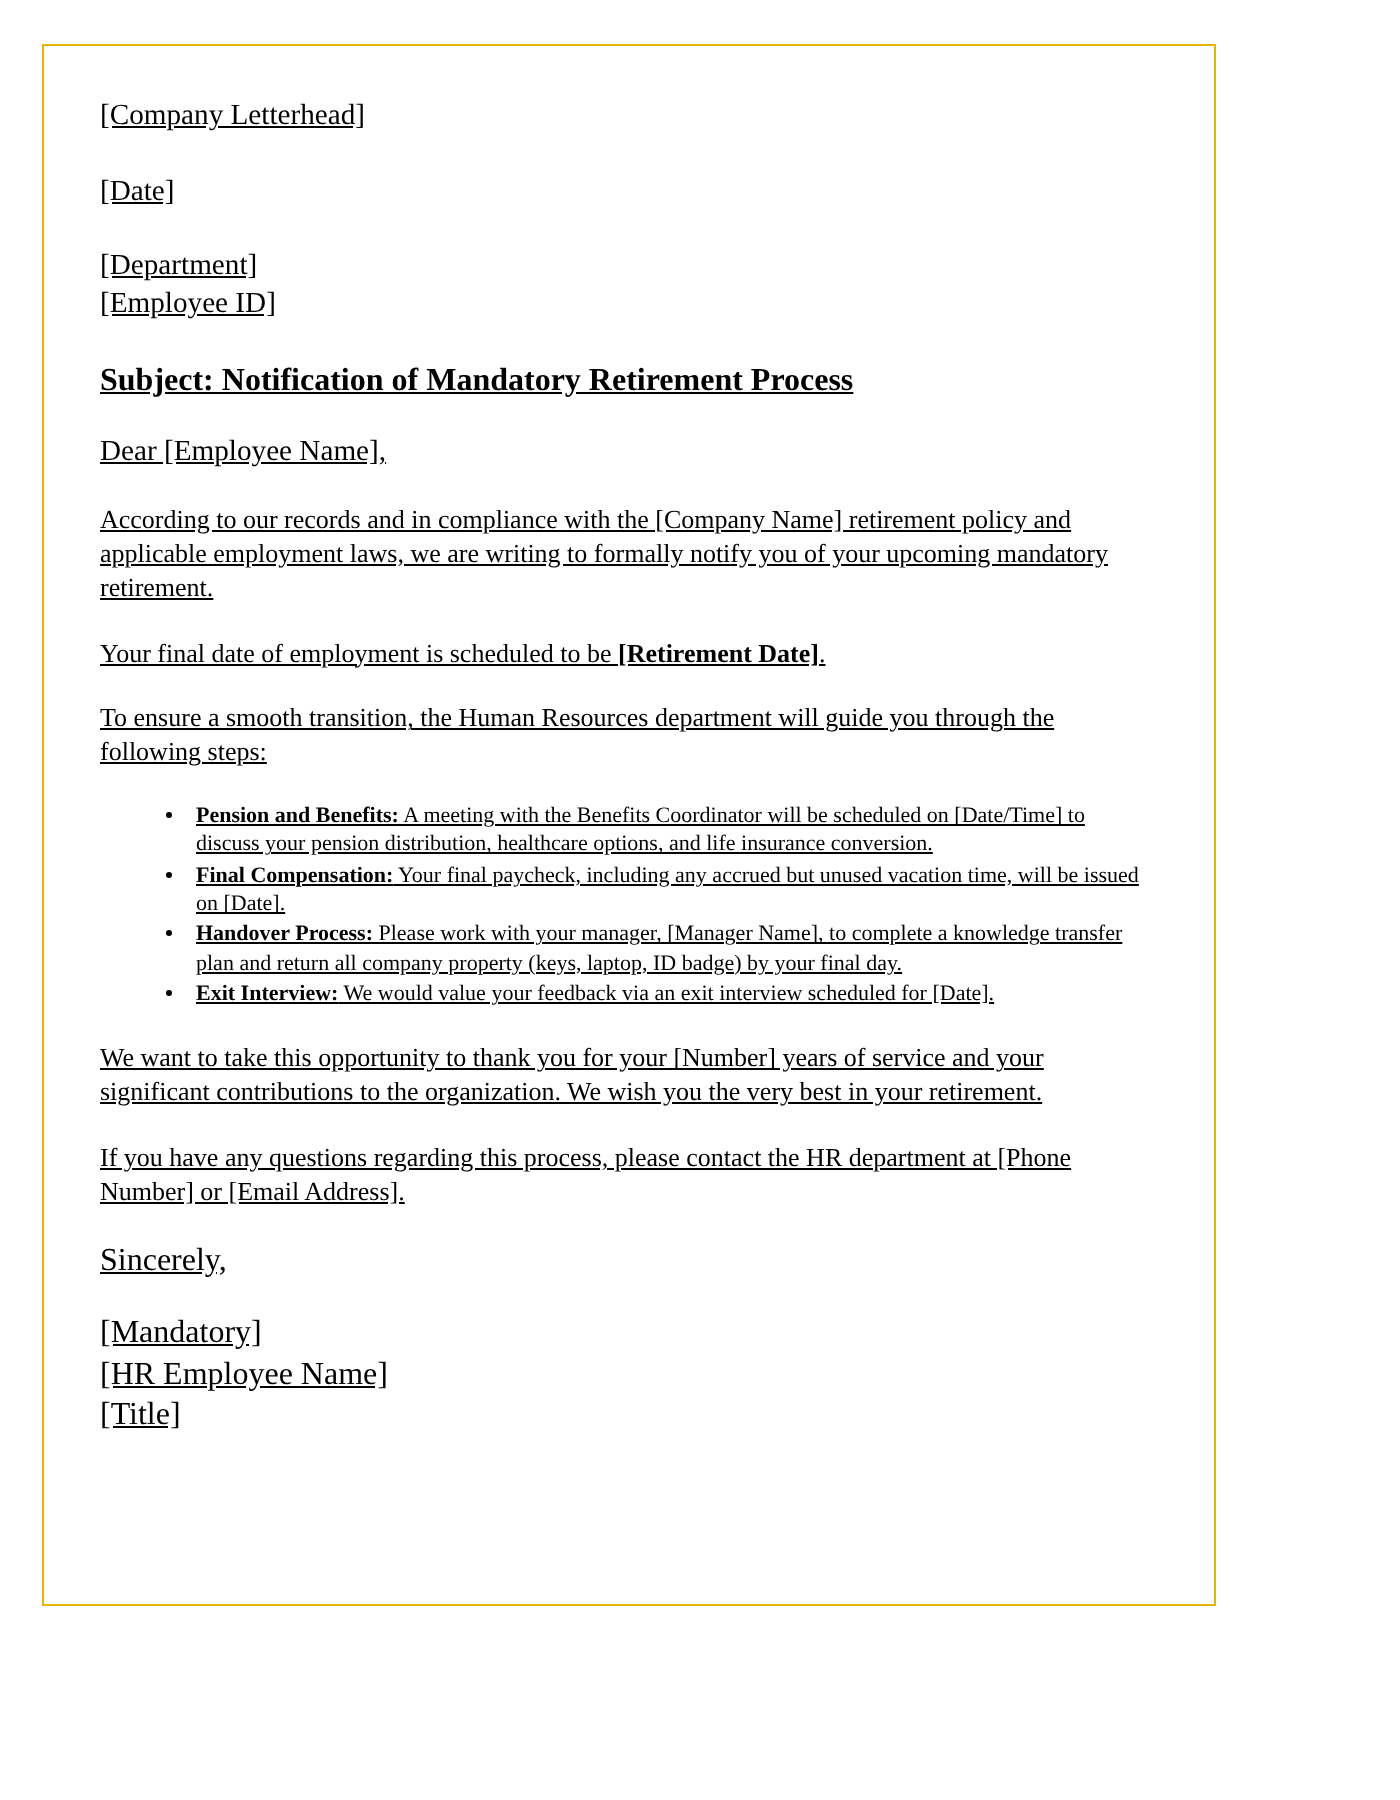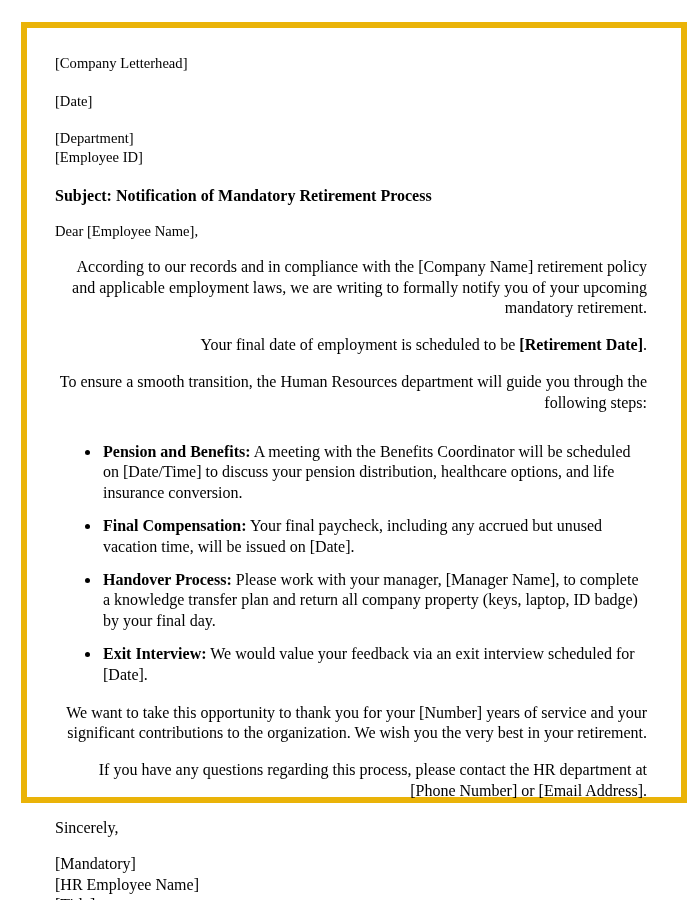--- a/index.html
+++ b/index.html
@@ -11,59 +11,60 @@
     width: 700px;
     height: 900px;
     font-family: "Liberation Serif", serif;
     color: #000000;
     overflow: hidden;
   }
   .page {
     position: absolute;
     left: 21px;
     top: 22px;
-    width: 666px;
+    width: 587px;
     height: 781px;
-    border: 6px solid #eab308;
+    border: 1px solid #eab308;
     box-sizing: border-box;
     background: #ffffff;
+    text-decoration: underline;
   }
   .page-inner {
     padding: 26px 34px 0 28px;
   }
   .block {
     font-size: 14.6px;
     line-height: 1.28;
     margin: 0 0 0 0;
   }
   .spacer-lg { height: 19px; }
   .spacer-md { height: 16px; }
   .letterhead { font-size: 14.6px; }
   .date-line { font-size: 14.6px; }
   .recipient-line { font-size: 14.6px; line-height: 1.28; }
   .subject {
     font-weight: bold;
     font-size: 16px;
   }
   .salutation { font-size: 14.6px; }
   p.para {
-    font-size: 16px;
+    font-size: 13px;
     line-height: 1.30;
     margin: 0;
-    text-align: right;
+    text-align: left;
   }
   ul.steps {
     margin: 0;
     padding-left: 46px;
     list-style-type: disc;
   }
   ul.steps li {
-    font-size: 16px;
+    font-size: 11px;
     line-height: 1.30;
-    margin: 12px 0 1px 0;
+    margin: 0 0 1px 0;
     padding-left: 2px;
   }
   ul.steps li .lead {
     font-weight: bold;
   }
   b, .bold { font-weight: bold; }
   .sig-block { font-size: 16px; line-height: 1.28; }
 </style>
 </head>
 <body>

